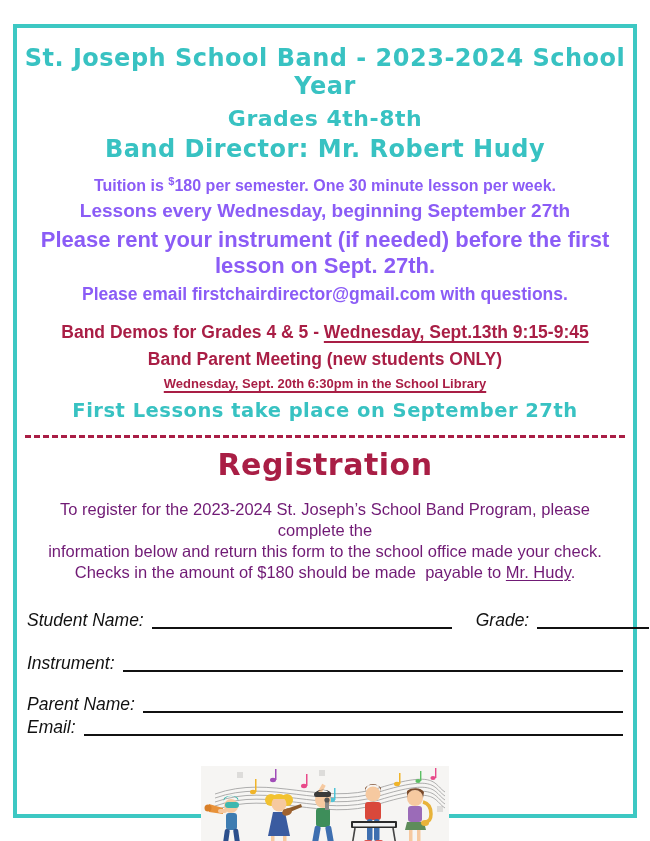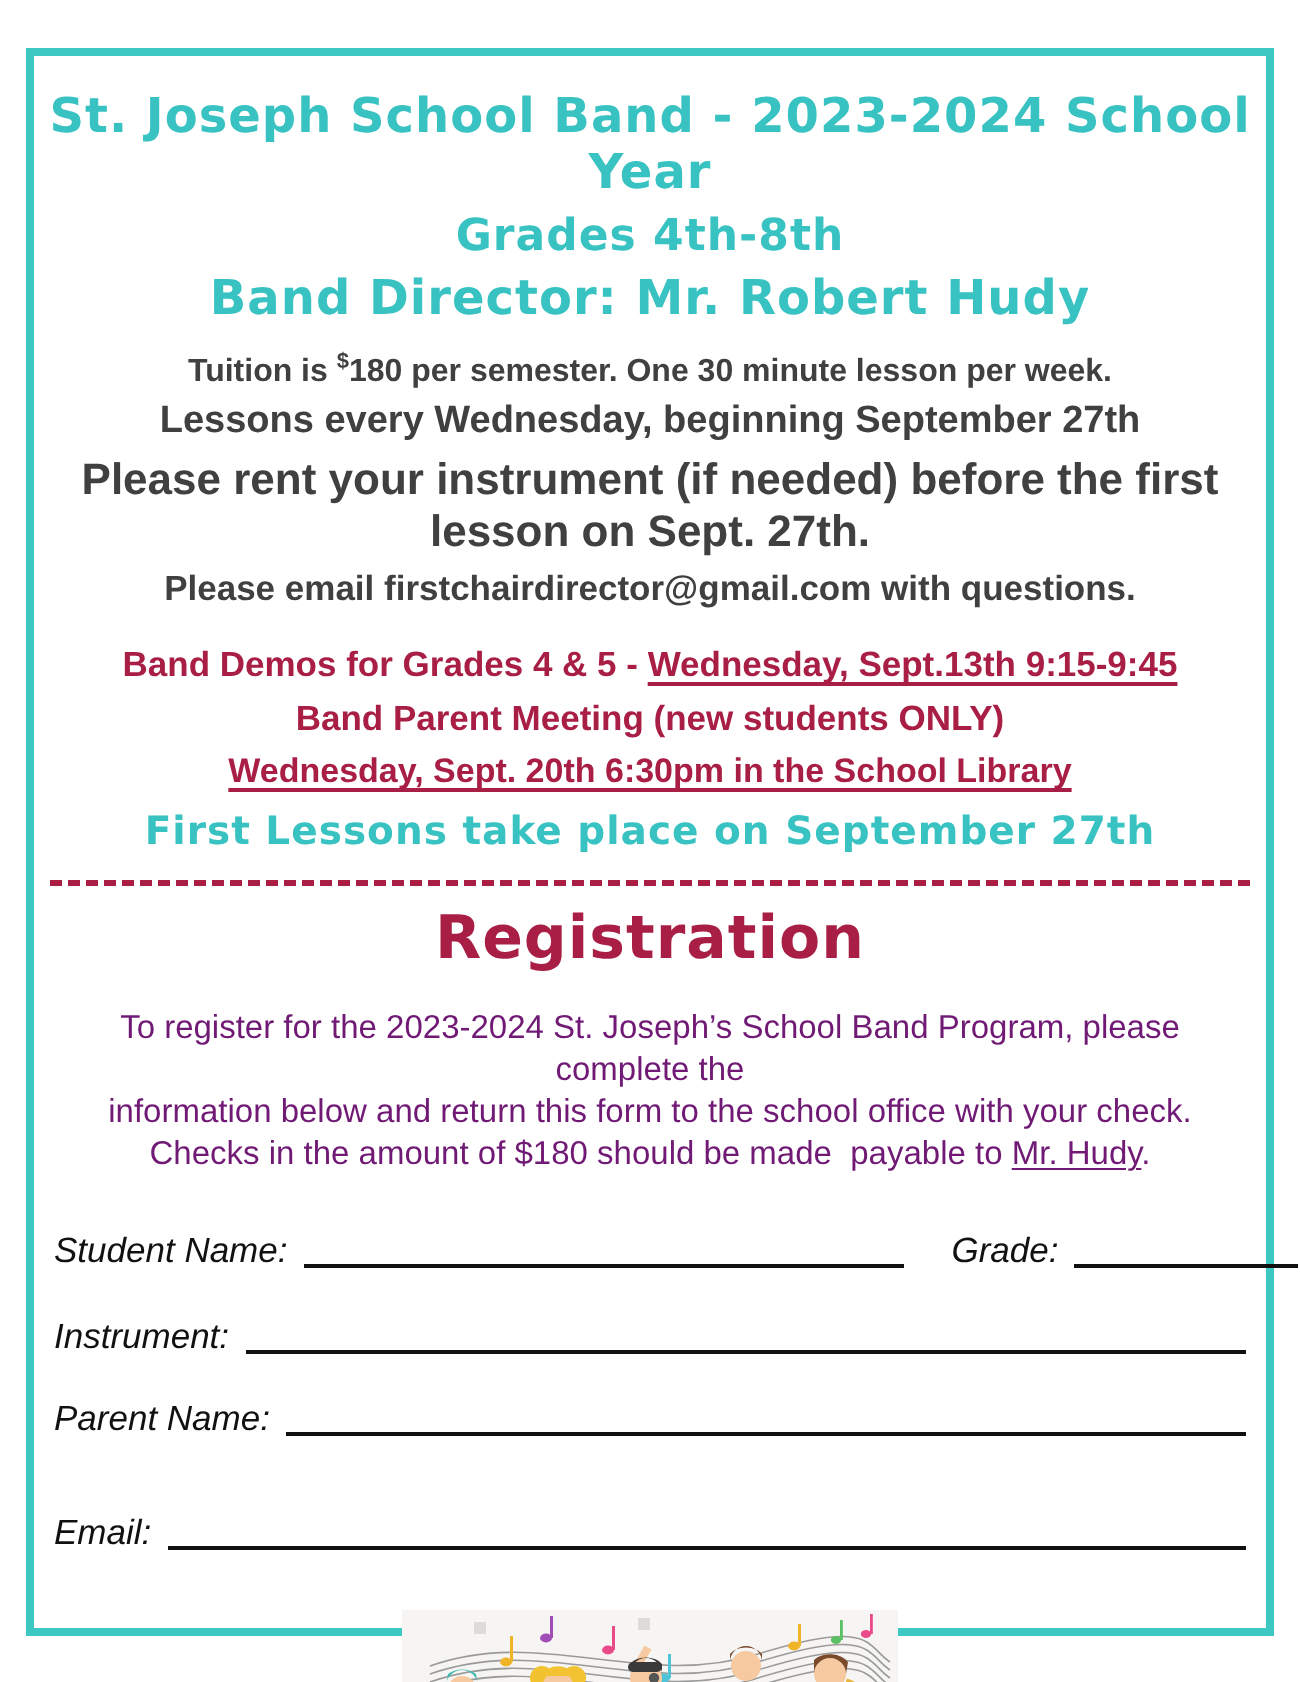--- a/index.html
+++ b/index.html
@@ -19,36 +19,36 @@
     background: #ffffff;
     text-align: center;
   }
   
   .fancy {
     font-family: "DejaVu Sans", sans-serif;
     font-weight: 700;
     letter-spacing: 0.5px;
   }
   .teal   { color: #38C2C2; }
-  .purple { color: #404040; }
+  .purple { color: #8b5cf6; }
   .crimson{ color: #A91E45; }
 
   .title-1 { font-size: 24px; line-height: 1.15; margin-top: 17px; }
   .title-2 { font-size: 22px; line-height: 1.15; margin-top: 6px; }
   .title-3 { font-size: 24px; line-height: 1.15; margin-top: 5px; }
 
   .info-1 { font-size: 16px;   margin-top: 11px; font-weight: 700; }
   .info-1 sup { font-size: 11px; }
   .info-2 { font-size: 19px;   margin-top: 5px;  font-weight: 700; }
   .info-3 { font-size: 22px; margin-top: 5px;  font-weight: 700; }
   .info-4 { font-size: 17.5px; margin-top: 5px;  font-weight: 700; }
 
   .ev-1 { font-size: 17.5px; margin-top: 17px; font-weight: 700; }
   .ev-2 { font-size: 17.5px; margin-top: 6px;  font-weight: 700; }
-  .ev-3 { font-size: 17px; margin-top: 6px;  font-weight: 700; text-align: center; }
+  .ev-3 { font-size: 13px; margin-top: 6px;  font-weight: 700; text-align: center; }
   .ev-4 { font-size: 19.5px; margin-top: 8px;  font-weight: 700; }
   .u {
     text-decoration: underline;
     text-decoration-thickness: 2px;
     text-underline-offset: 3px;
   }
 
   .divider {
     margin: 13px 8px 0 8px;
     border-top: 3px dashed #A91E45;
@@ -70,21 +70,21 @@
   .form { margin: 0 10px 0 10px; text-align: left; color: #111; }
   .form-row {
     display: flex;
     align-items: flex-end;
     font-size: 17.5px;
     font-style: italic;
   }
   .row-1 { margin-top: 27px; }
   .row-2 { margin-top: 21px; }
   .row-3 { margin-top: 19px; }
-  .row-4 { margin-top: 35px; }
+  .row-4 { margin-top: 1px; }
   .form-label { white-space: nowrap; padding-bottom: 1px; }
   .fill-line {
     border-bottom: 2.5px solid #111;
     height: 1px;
     margin: 0 0 3px 8px;
   }
   .grow { flex: 1 1 auto; }
   .name-line  { flex: 0 0 300px; }
   .grade-gap  { margin-left: 24px; }
   .grade-line { flex: 0 0 112px; }
@@ -113,21 +113,21 @@
 
     <div class="crimson ev-1"><span>Band Demos for Grades 4 &amp; 5 - </span><span class="u">Wednesday, Sept.13th 9:15-9:45</span></div>
     <div class="crimson ev-2">Band Parent Meeting (new students ONLY)</div>
     <div class="crimson ev-3"><span class="u">Wednesday, Sept. 20th 6:30pm in the School Library</span></div>
     <div class="fancy teal ev-4">First Lessons take place on September 27th</div>
 
     <div class="divider"></div>
 
     <div class="fancy crimson reg-title">Registration</div>
 
-    <div class="reg-para"><span>To register for the 2023-2024 St. Joseph’s School Band Program, please complete the</span><br><span>information below and return this form to the school office with your check.</span><br><span>Checks in the amount of $180 should be made  payable to </span><span class="u">Mr. Hudy</span><span>.</span></div>
+    <div class="reg-para"><span>To register for the 2023-2024 St. Joseph’s School Band Program, please complete the</span><br><span>information below and return this form to the school office made your check.</span><br><span>Checks in the amount of $180 should be made  payable to </span><span class="u">Mr. Hudy</span><span>.</span></div>
 
     <div class="form">
       <div class="form-row row-1">
         <span class="form-label">Student Name:</span>
         <span class="fill-line name-line"></span>
         <span class="form-label grade-gap">Grade:</span>
         <span class="fill-line grade-line"></span>
       </div>
       <div class="form-row row-2">
         <span class="form-label">Instrument:</span>

